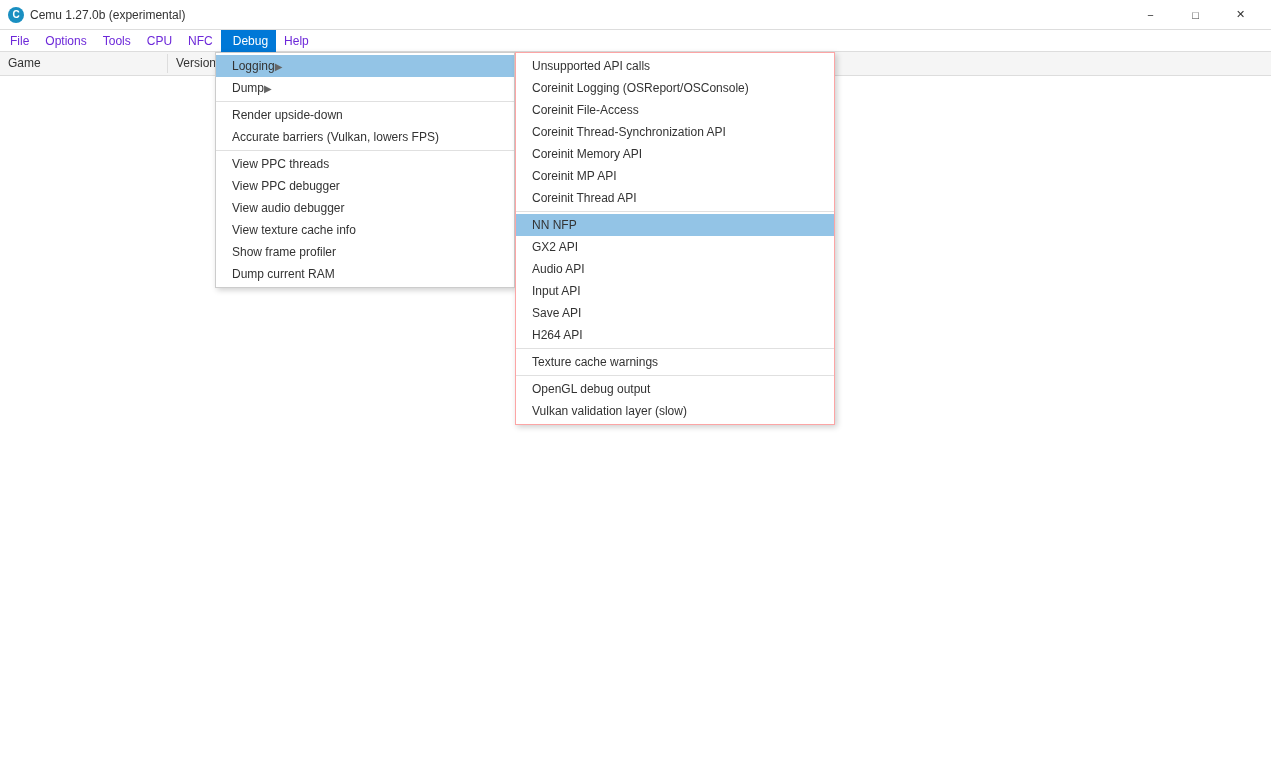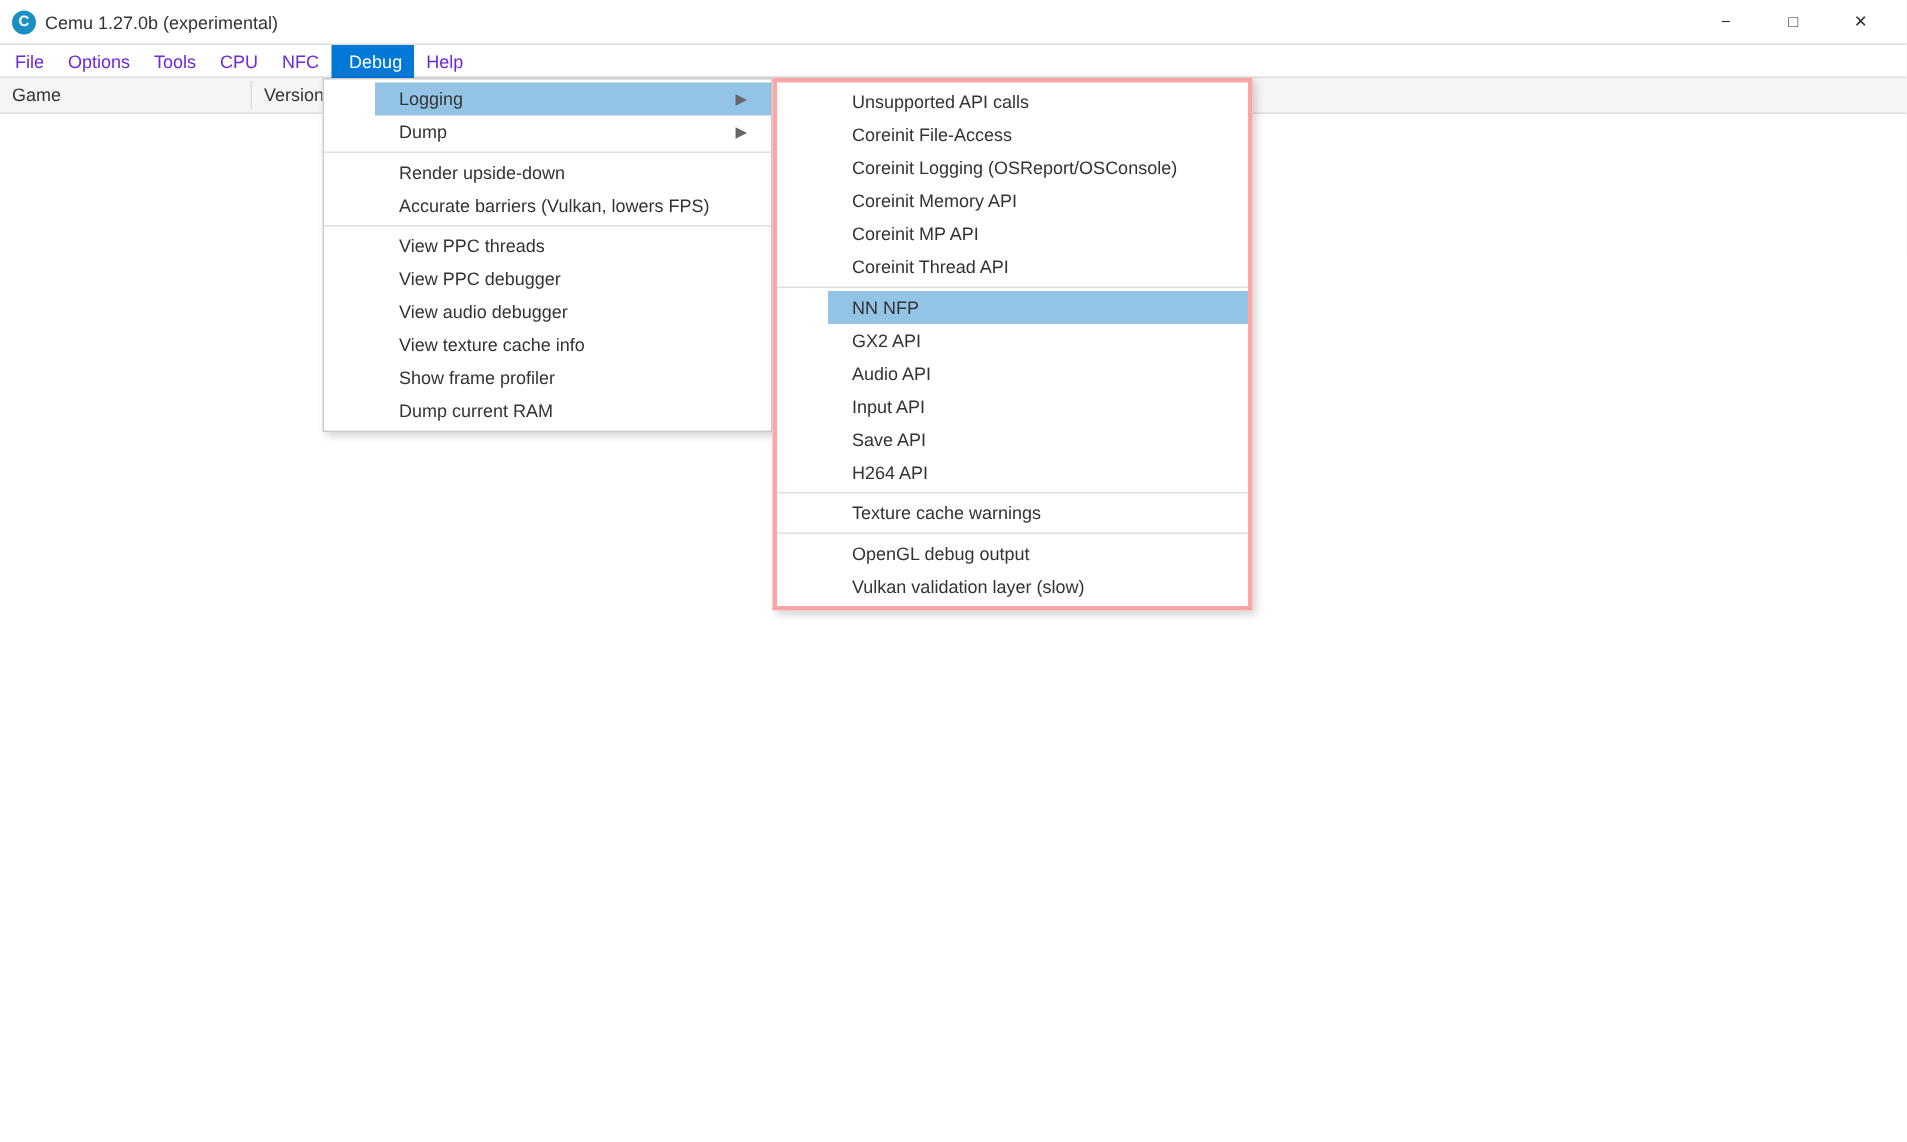--- a/index.html
+++ b/index.html
@@ -122,38 +122,36 @@
       z-index: 100;
       padding: 2px 0;
     }
 
     
     .logging-submenu {
       position: absolute;
       top: 0px;
       left: 515px;
       background: #fff;
-      border: 3px solid #fca5a5;
+      border: 1px solid #fca5a5;
       box-shadow: 2px 2px 6px rgba(0,0,0,0.2);
       width: 320px;
       z-index: 200;
       padding: 2px 0;
     }
 
     .menu-entry {
       display: flex;
       align-items: center;
-      justify-content: space-between;
       padding: 3px 16px;
       cursor: pointer;
       color: #333;
       font-size: 12px;
       white-space: nowrap;
       min-height: 22px;
-      margin-left: 34px;
     }
     .menu-entry.highlighted {
       background: #93c4e6;
       color: #333;
     }
 
     .menu-separator {
       height: 1px;
       background: #e0e0e0;
       margin: 2px 0;
@@ -243,24 +241,27 @@
     <div class="menu-entry">
       <span>Dump current RAM</span>
     </div>
   </div>
 
   <div class="logging-submenu">
     <div class="menu-entry">
       <span>Unsupported API calls</span>
     </div>
     <div class="menu-entry">
+      <span>Coreinit Logging (OSReport/OSConsole)</span>
+    </div>
+    <div class="menu-entry">
       <span>Coreinit File-Access</span>
     </div>
     <div class="menu-entry">
-      <span>Coreinit Logging (OSReport/OSConsole)</span>
+      <span>Coreinit Thread-Synchronization API</span>
     </div>
     <div class="menu-entry">
       <span>Coreinit Memory API</span>
     </div>
     <div class="menu-entry">
       <span>Coreinit MP API</span>
     </div>
     <div class="menu-entry">
       <span>Coreinit Thread API</span>
     </div>

